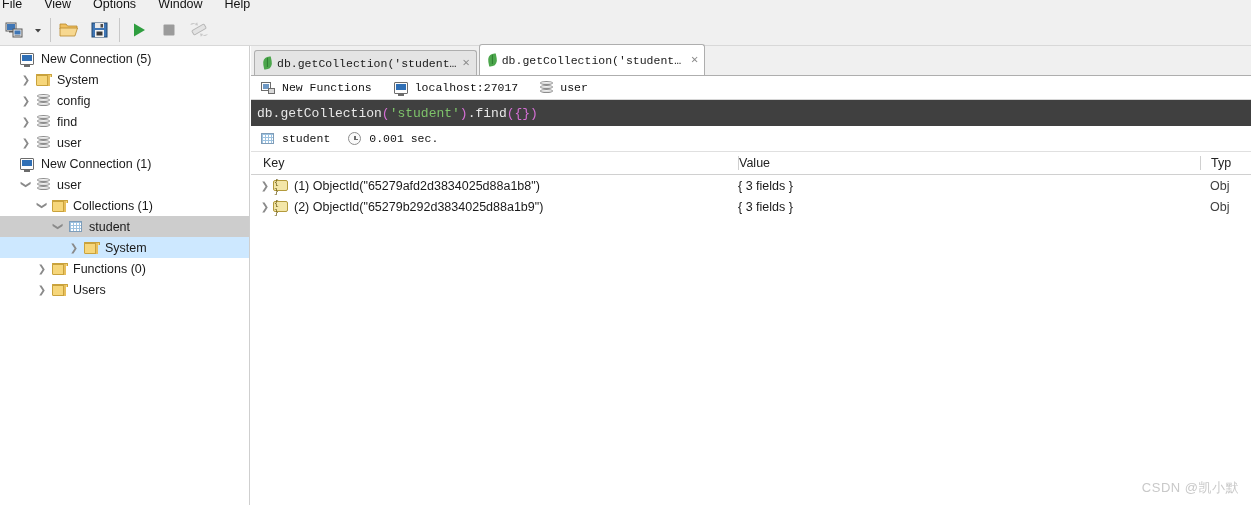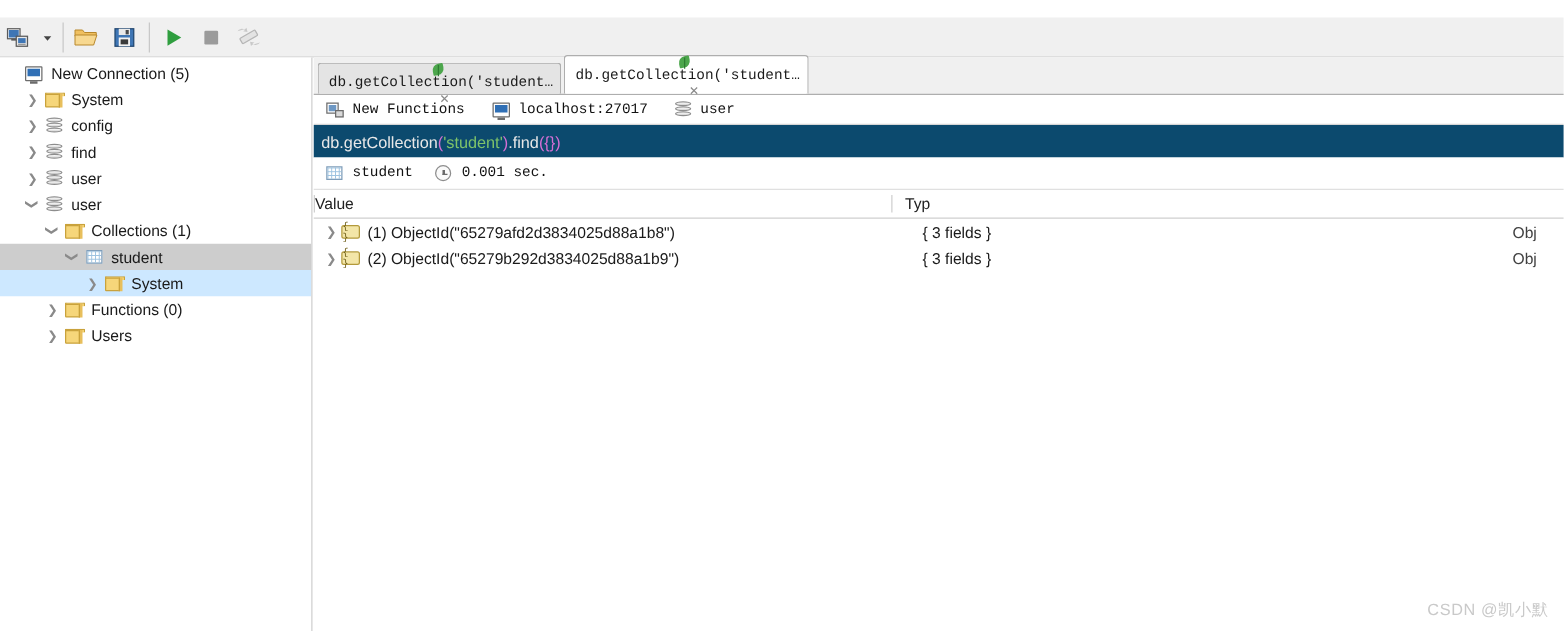--- a/index.html
+++ b/index.html
@@ -112,21 +112,20 @@
     height: 25px; display: flex; align-items: center;
     padding: 0 6px 0 8px;
     background: #e4e4e4;
     border: 1px solid #aeaeae;
     border-bottom: none;
     border-radius: 3px 3px 0 0;
     margin-right: 2px;
     font-family: "Liberation Mono", monospace;
     font-size: 11.5px; color: #1a1a1a;
     white-space: nowrap;
-    flex-direction: column;
   }
   .tab.active { background: #ffffff; height: 31px; position: relative; z-index: 2; }
   .leaf {
     width: 9px; height: 12px; margin-right: 5px; flex: 0 0 9px;
     background: #4ca64c;
     border-radius: 60% 10% 60% 10%;
     transform: rotate(-12deg);
     position: relative;
   }
   .leaf::after { content:""; position:absolute; left:4px; top:1px; width:1px; height:9px; background:#2e7d32; transform: rotate(12deg); }
@@ -144,24 +143,24 @@
   }
   .connitem { display: flex; align-items: center; margin-right: 22px; }
   .connitem .ci-ic { margin-right: 7px; display:flex; align-items:center; }
   .ic-server { width: 14px; height: 12px; position: relative; }
   .ic-server .a { position:absolute; left:0; top:0; width:10px; height:9px; border:1px solid #6c6c6c; background:#fff; }
   .ic-server .a::after { content:""; position:absolute; inset:1px; background:#6e98c4; }
   .ic-server .b { position:absolute; right:0; bottom:0; width:7px; height:6px; border:1px solid #6c6c6c; background:#d9d9d9; }
 
   
   .editor {
-    height: 26px; background: #0c4a6e;
+    height: 26px; background: #404040;
     display: flex; align-items: center;
     padding-left: 6px;
-    font-family: Liberation Sans, sans-serif;
+    font-family: Liberation Mono, monospace;
     font-size: 13px;
     color: #e8e8e8;
     white-space: pre;
     text-align: center;
   }
   .tok-str { color: #7ec36a; }
   .tok-paren { color: #d56fd5; }
   .tok-brace { color: #d56fd5; }
 
   
@@ -216,20 +215,29 @@
     font-size: 13px; color: #c9c9c9;
     letter-spacing: 0.5px;
     user-select: none;
   }
 </style>
 </head>
 <body>
 
 <div id="app">
 
+  <div class="menubar">
+    <ul id="menu-list">
+        <li>File</li>
+        <li>View</li>
+        <li>Options</li>
+        <li>Window</li>
+        <li>Help</li>
+      </ul>
+  </div>
 
   <div class="toolbar">
     <div class="tb-group">
       <div class="tb-btn" title="Connect">
         <svg width="20" height="20" viewBox="0 0 20 20">
           <rect x="1" y="3" width="10" height="8" fill="#fff" stroke="#5a5a5a"></rect>
           <rect x="2" y="4" width="8" height="6" fill="#3f76b5"></rect>
           <rect x="4" y="11" width="4" height="1.5" fill="#5a5a5a"></rect>
           <rect x="8" y="9" width="9" height="8" fill="#e8e8e8" stroke="#5a5a5a"></rect>
           <rect x="9.5" y="10.5" width="6" height="4" fill="#3f76b5"></rect>
@@ -331,20 +339,30 @@
           <span class="arrow">❯</span>
           <span class="ticon">
             <span class="ic-db">
               <i></i>
               <i></i>
               <i></i>
             </span>
           </span>
           <span class="tlabel">user</span>
         </div>
+        <div class="trow" style="padding-left: 2px;">
+          <span class="arrow none"></span>
+          <span class="ticon">
+            <span class="ic-monitor">
+              <span class="scr"></span>
+              <span class="base"></span>
+            </span>
+          </span>
+          <span class="tlabel">New Connection (1)</span>
+        </div>
         <div class="trow" style="padding-left: 18px;">
           <span class="arrow" style="transform: rotate(90deg);">❯</span>
           <span class="ticon">
             <span class="ic-db">
               <i></i>
               <i></i>
               <i></i>
             </span>
           </span>
           <span class="tlabel">user</span>
@@ -461,20 +479,21 @@
       <div class="item">
         <span class="r-ic">
             <span class="ic-clock"></span>
           </span>
         <span>0.001 sec.</span>
       </div>
     </div>
 
     <div class="table">
       <div class="thead">
+        <div class="col-key">Key</div>
         <div class="col-val">Value</div>
         <div class="col-typ">Typ</div>
       </div>
       <div id="results-body">
           <div class="trow2">
             <div class="col-key">
               <span class="rarrow">❯</span>
               <span class="ic-obj">{ }</span>
               <span>(1) ObjectId("65279afd2d3834025d88a1b8")</span>
             </div>

